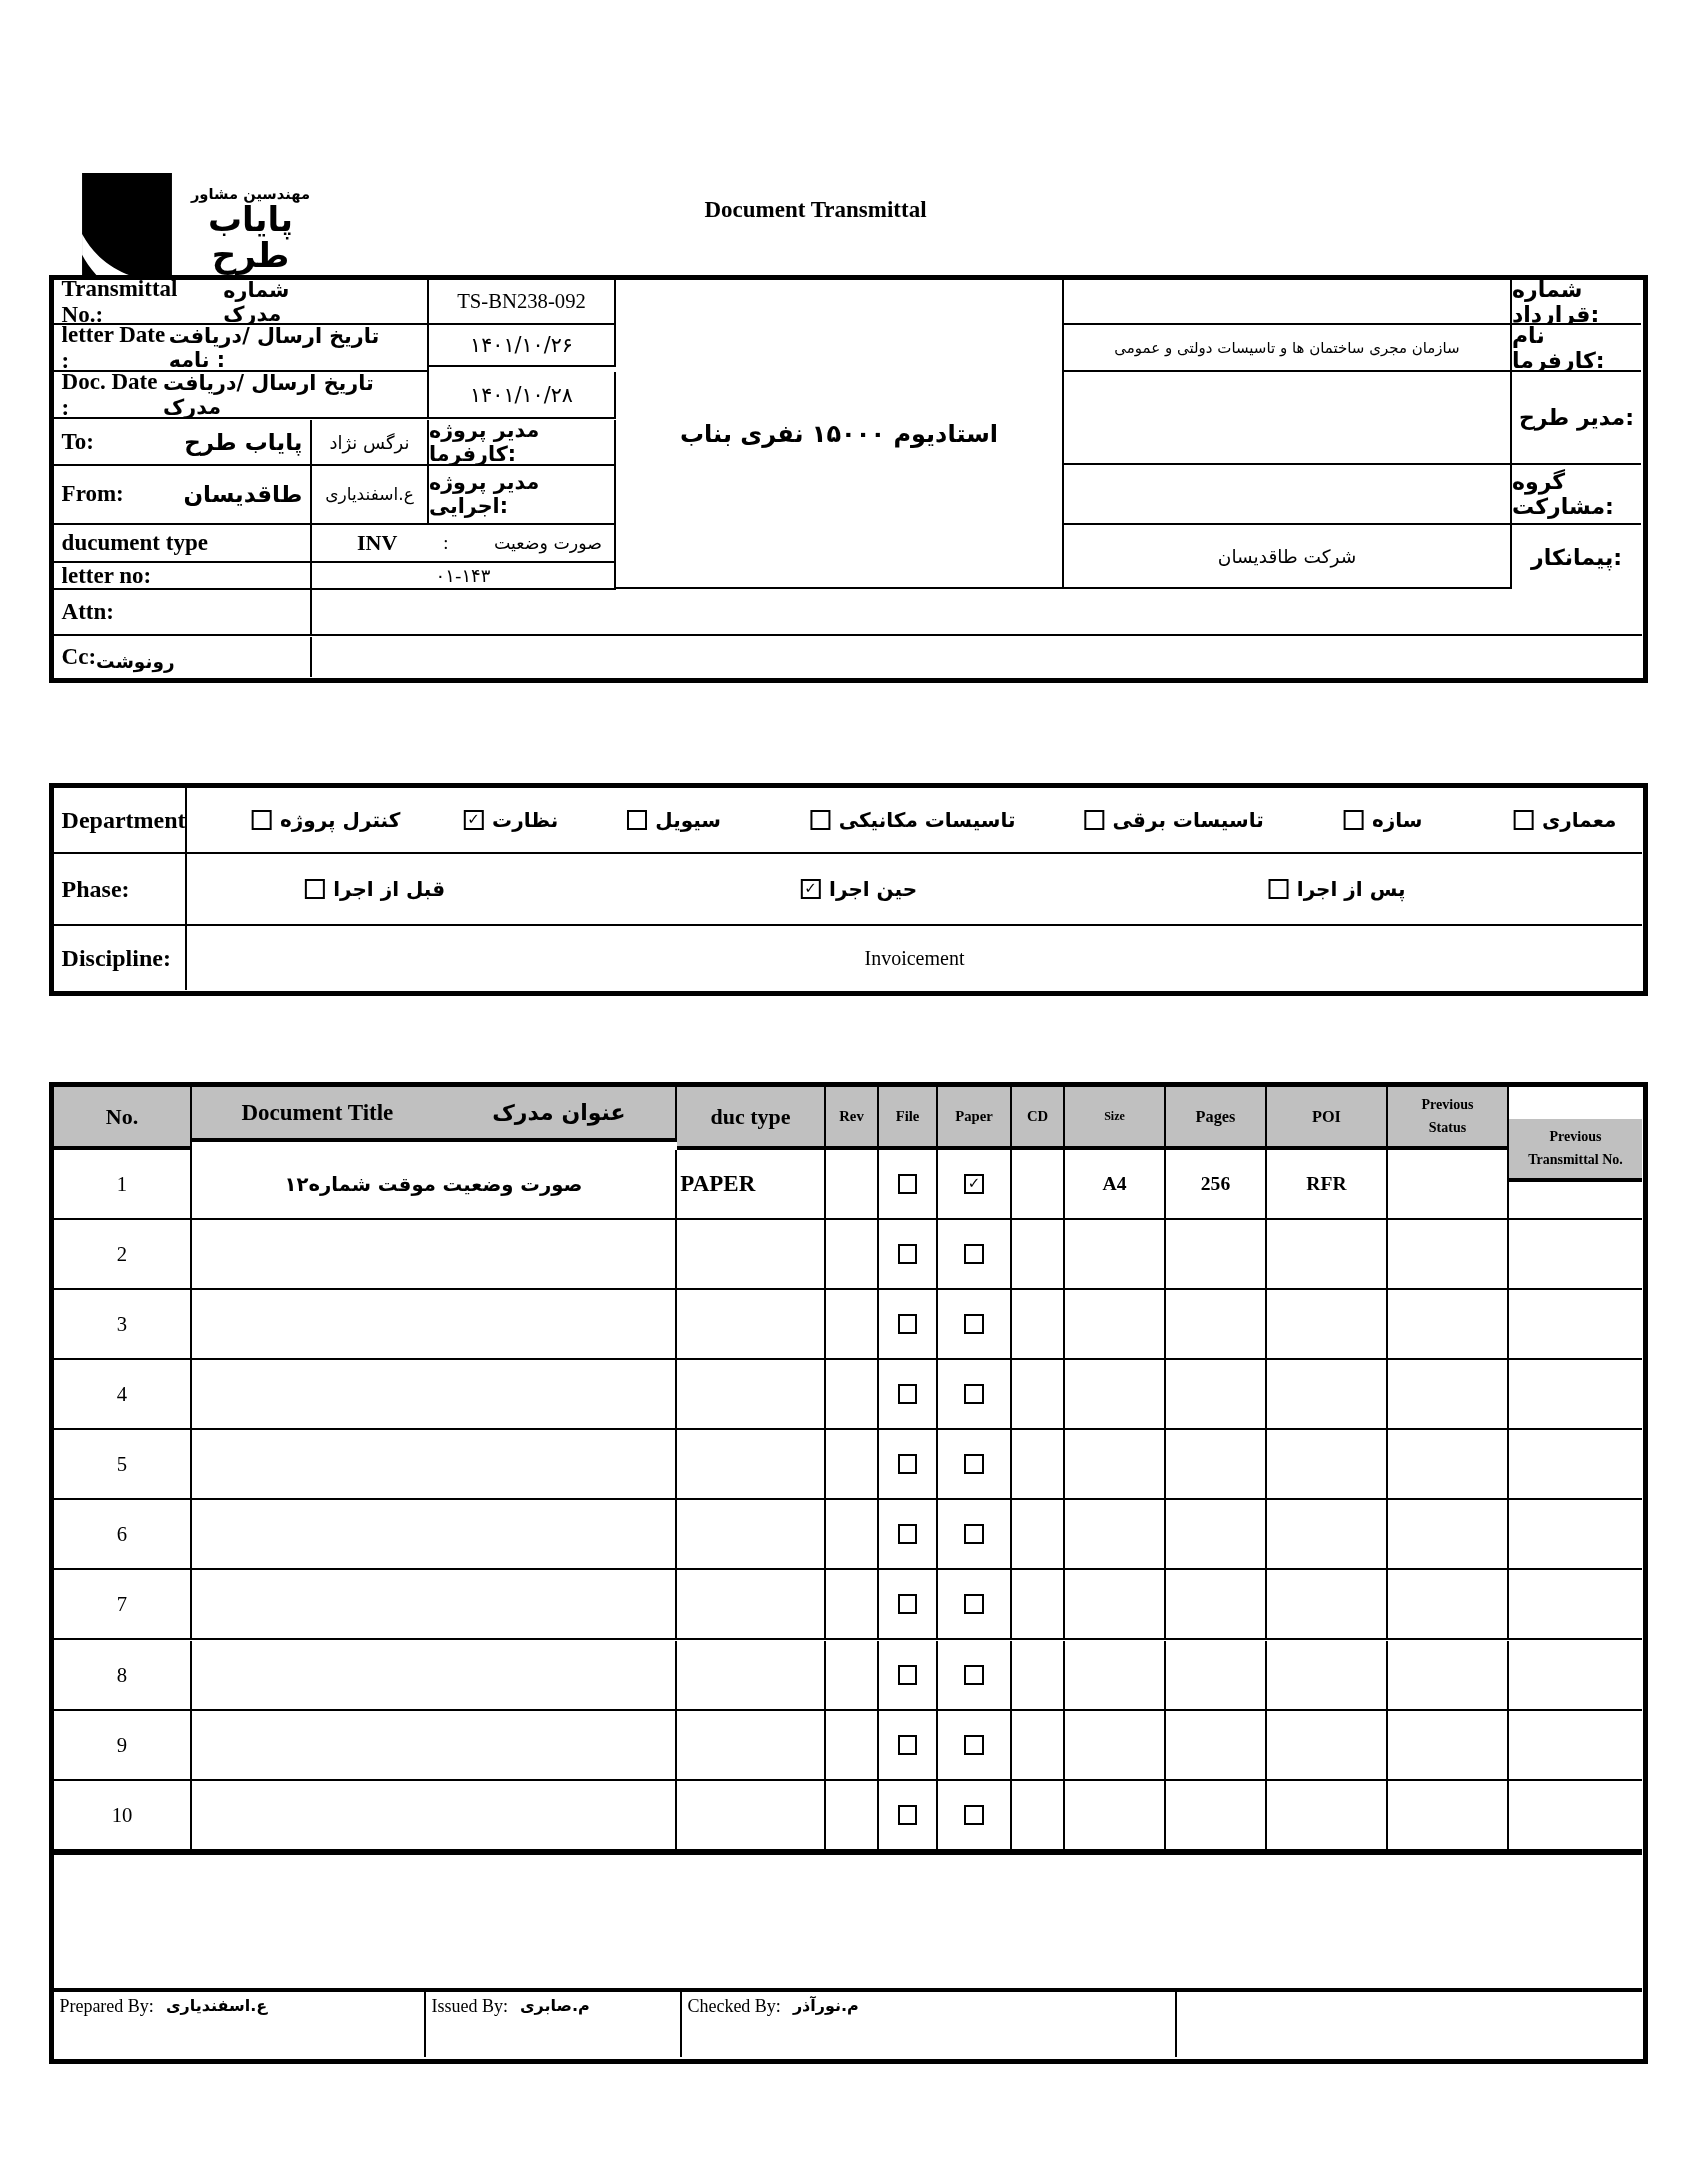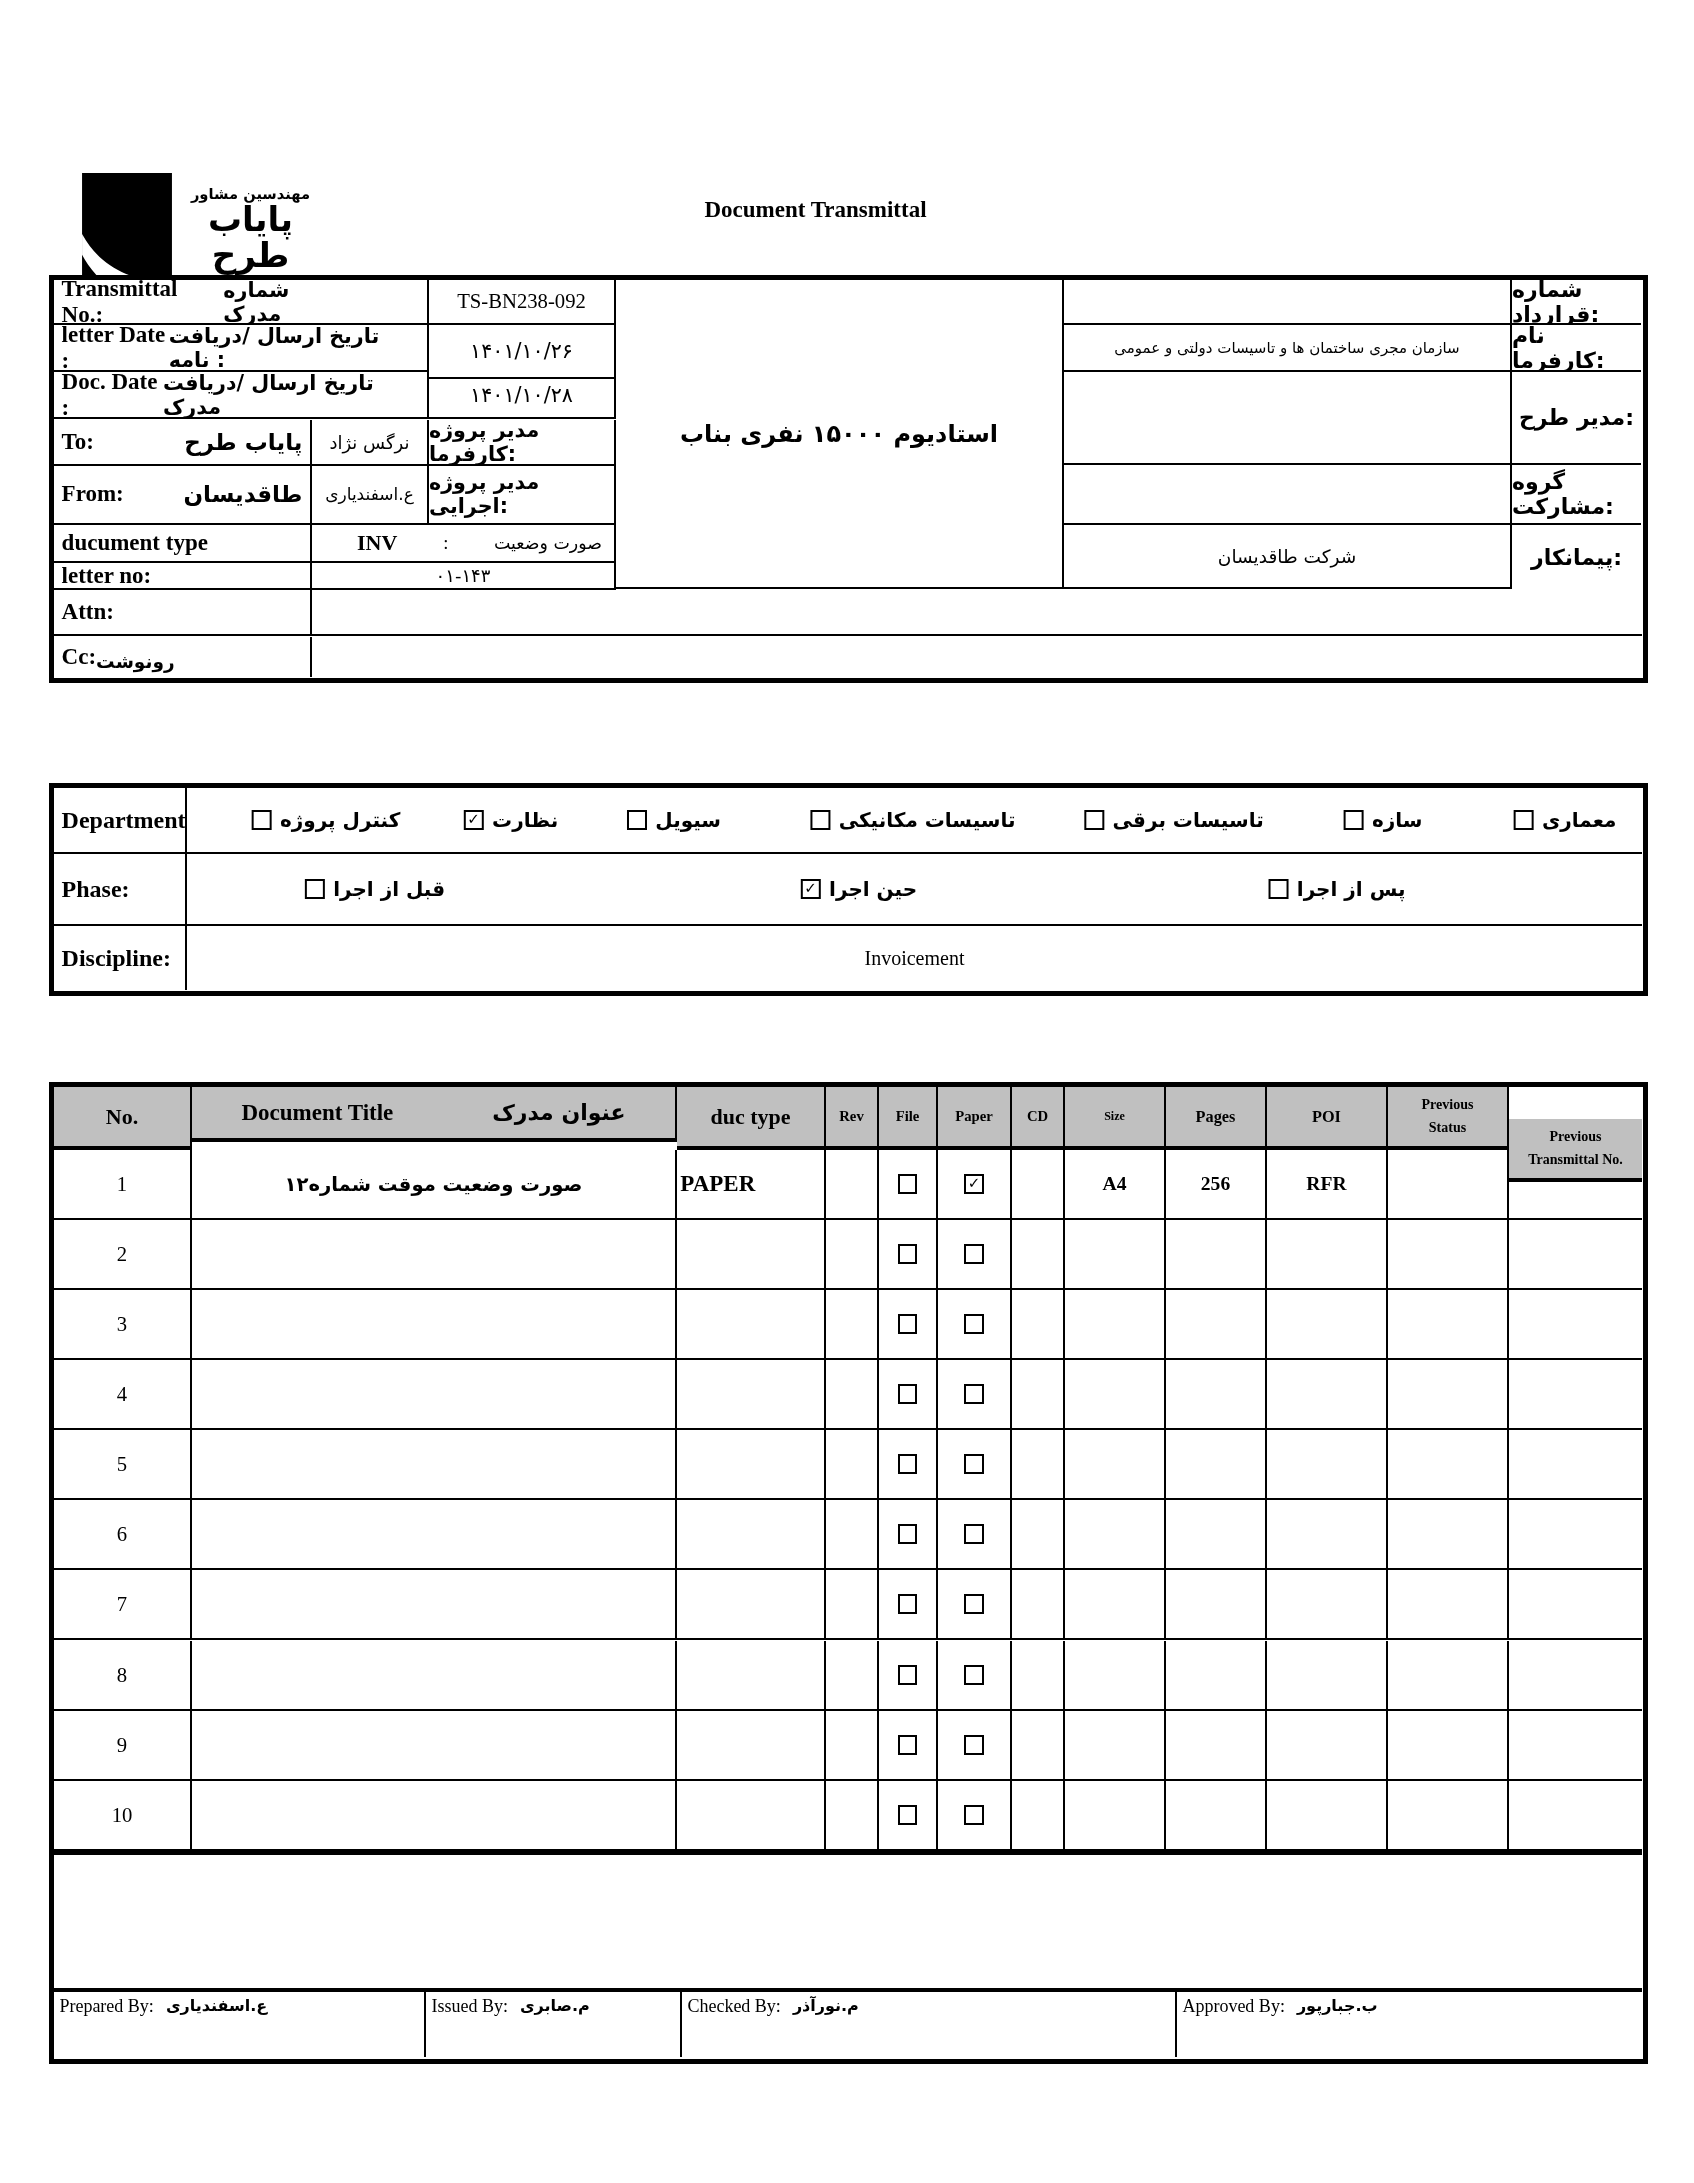--- a/index.html
+++ b/index.html
@@ -69,21 +69,21 @@
     <div class="cell between" style="left:0;top:0;width:375px;height:45px;">
       <span class="fs-label">Transmittal No.:</span>
       <span class="fa fs-falabel" style="margin-right:66px;">شماره مدرک</span>
     </div>
     <div class="cell fs-val" style="left:375px;top:0;width:187px;height:45px;">TS-BN238-092</div>
 
     <div class="cell between" style="left:0;top:45px;width:375px;height:47px;">
       <span class="fs-label">letter Date  :</span>
       <span class="fa fs-falabel">تاریخ ارسال /دریافت نامه :</span>
     </div>
-    <div class="cell fa fs-val" style="left:375px;top:45px;width:187px;height:54px;direction:ltr;font-weight:normal;">۱۴۰۱/۱۰/۲۶</div>
+    <div class="cell fa fs-val" style="left:375px;top:45px;width:187px;height:42px;direction:ltr;font-weight:normal;">۱۴۰۱/۱۰/۲۶</div>
 
     <div class="cell between" style="left:0;top:92px;width:375px;height:47px;">
       <span class="fs-label">Doc. Date :</span>
       <span class="fa fs-falabel">تاریخ ارسال /دریافت مدرک</span>
     </div>
     <div class="cell fa fs-val" style="left:375px;top:92px;width:187px;height:47px;direction:ltr;font-weight:normal;">۱۴۰۱/۱۰/۲۸</div>
 
     <div class="cell between" style="left:0;top:140px;width:258px;height:46px;">
       <span class="fs-label">To:</span>
       <span class="fa" style="font-size:23px;">پایاب طرح</span>
@@ -373,20 +373,16 @@
       <span class="fa">ع.اسفندیاری</span>
     </div>
     <div class="cell nb sigbox" style="left:372px;top:905px;width:256px;height:65px;">
       <span>Issued By:</span>
       <span class="fa">م.صابری</span>
     </div>
     <div class="cell nb sigbox" style="left:628px;top:905px;width:495px;height:65px;">
       <span>Checked By:</span>
       <span class="fa">م.نورآذر</span>
     </div>
-    <div class="cell nb nr sigbox" style="left:1123px;top:905px;width:465px;height:65px;">
-      <span>Approved By:</span>
-      <span class="fa">ب.جبارپور</span>
-    </div>
   </div>
 
 </div>
 
 
 </body></html>

